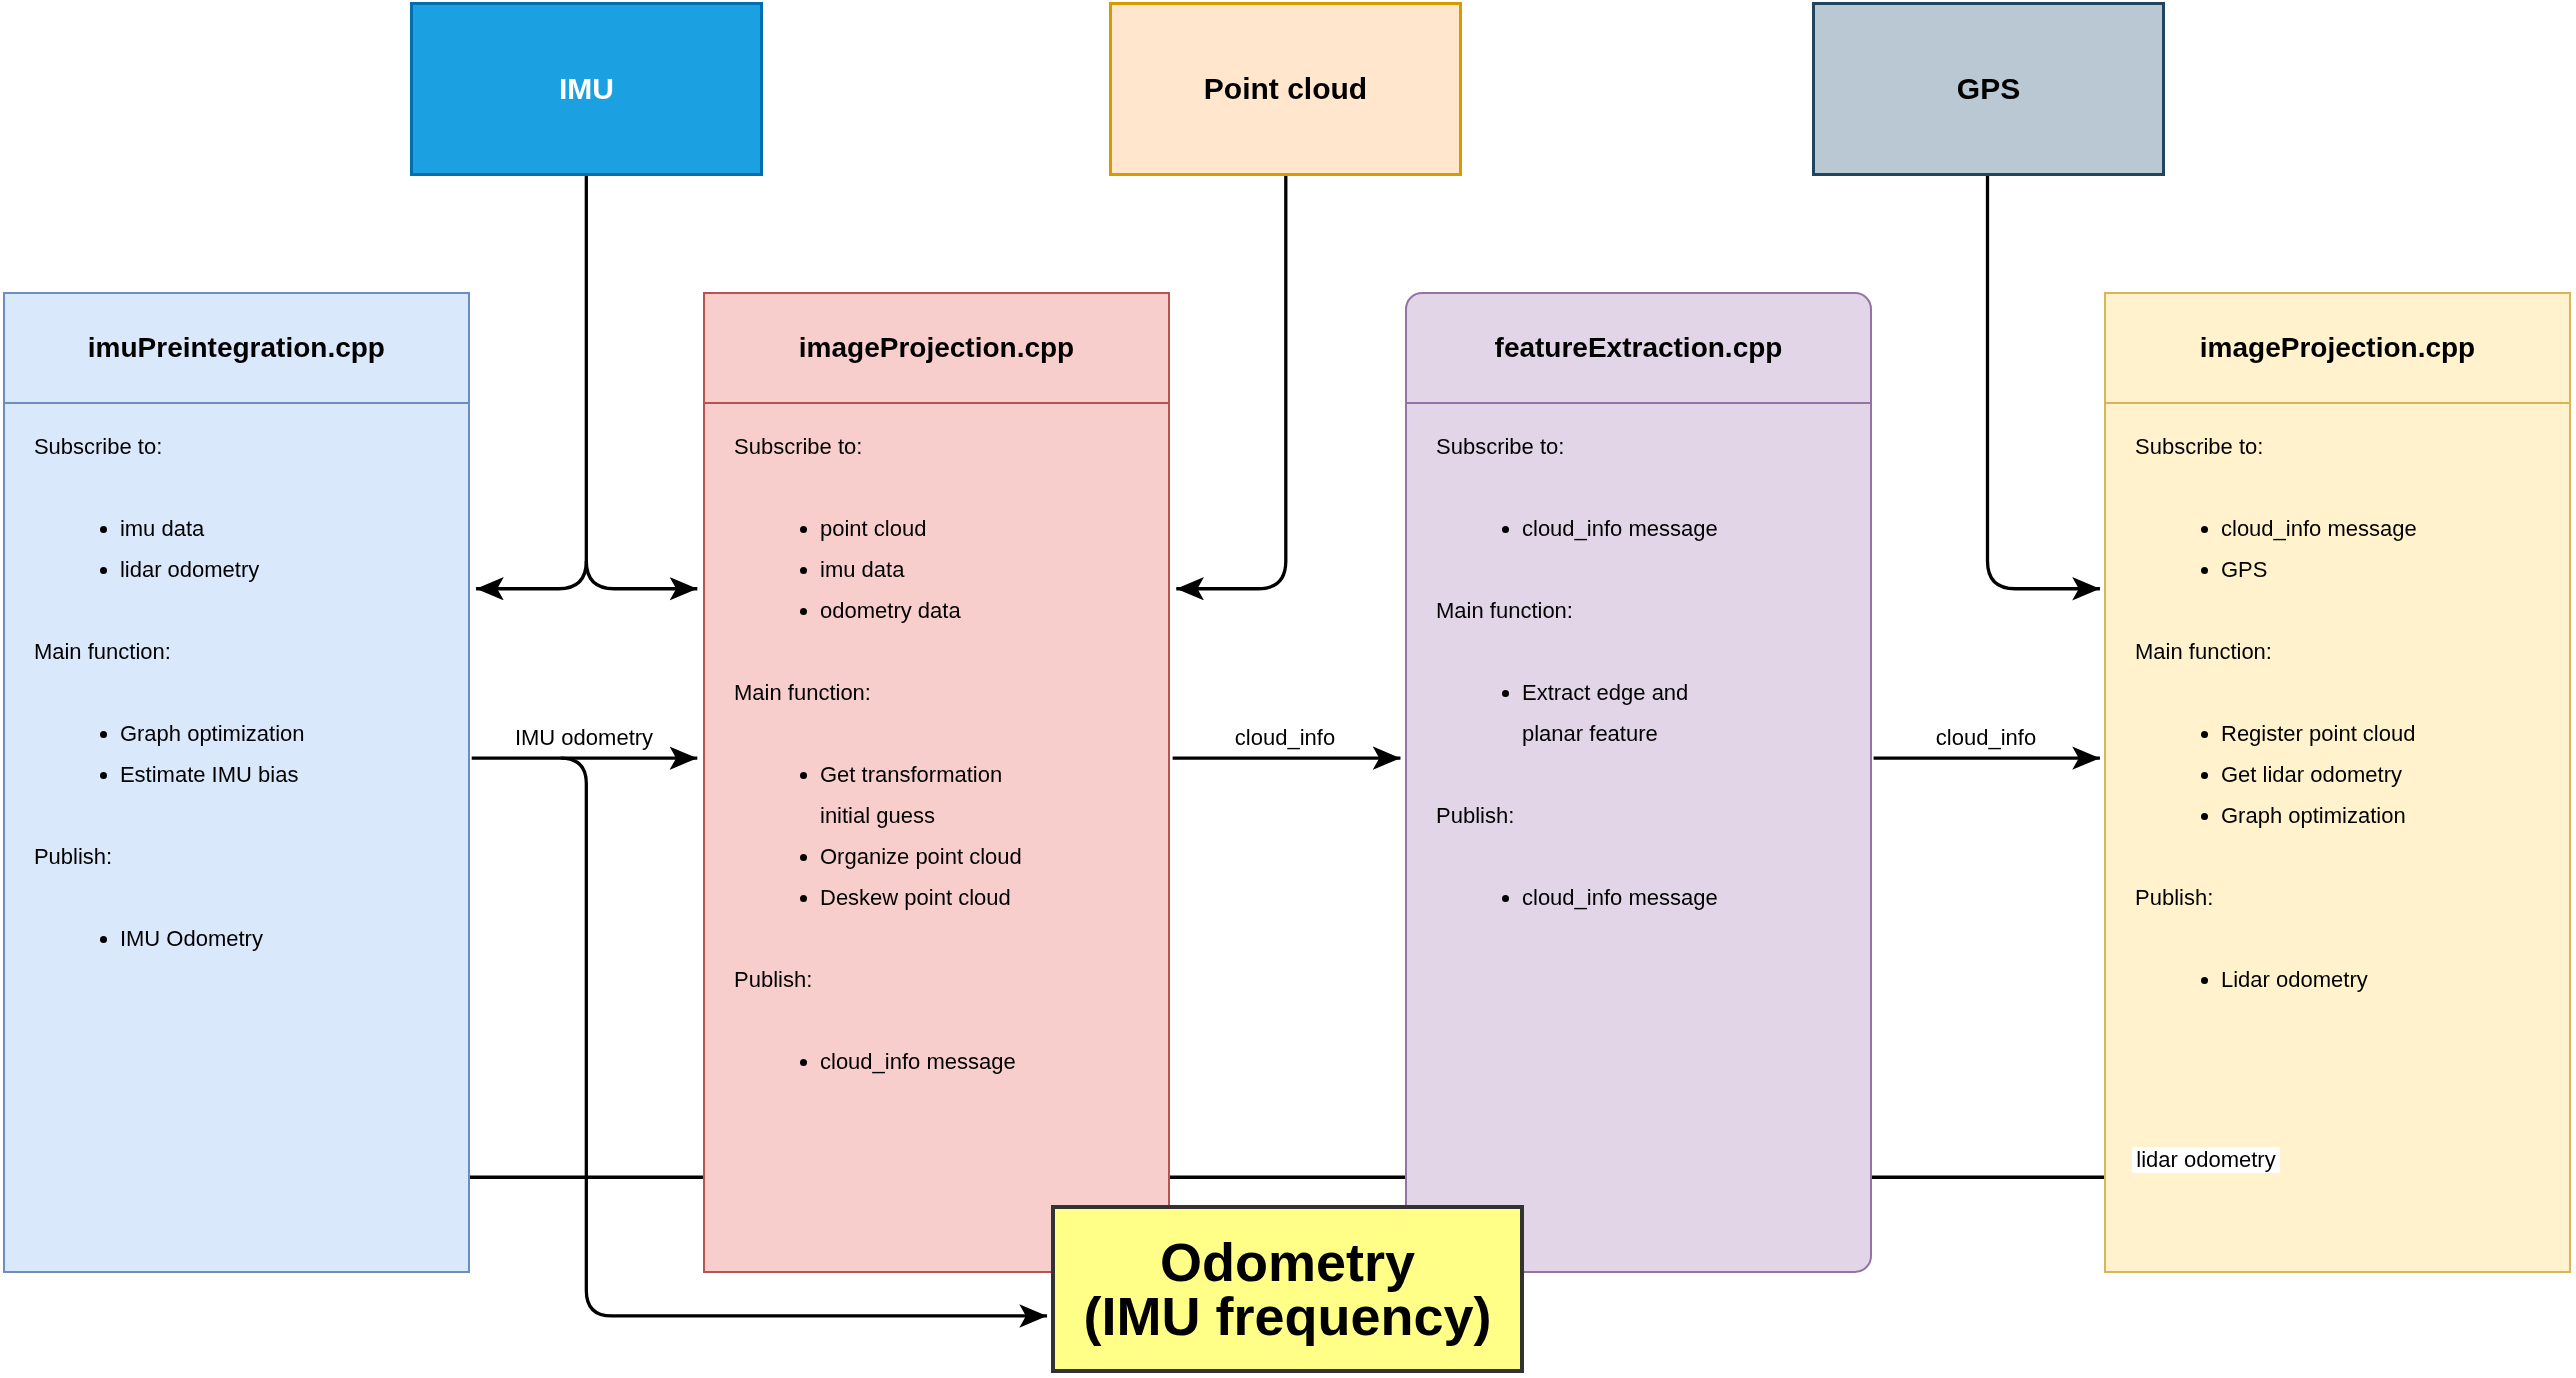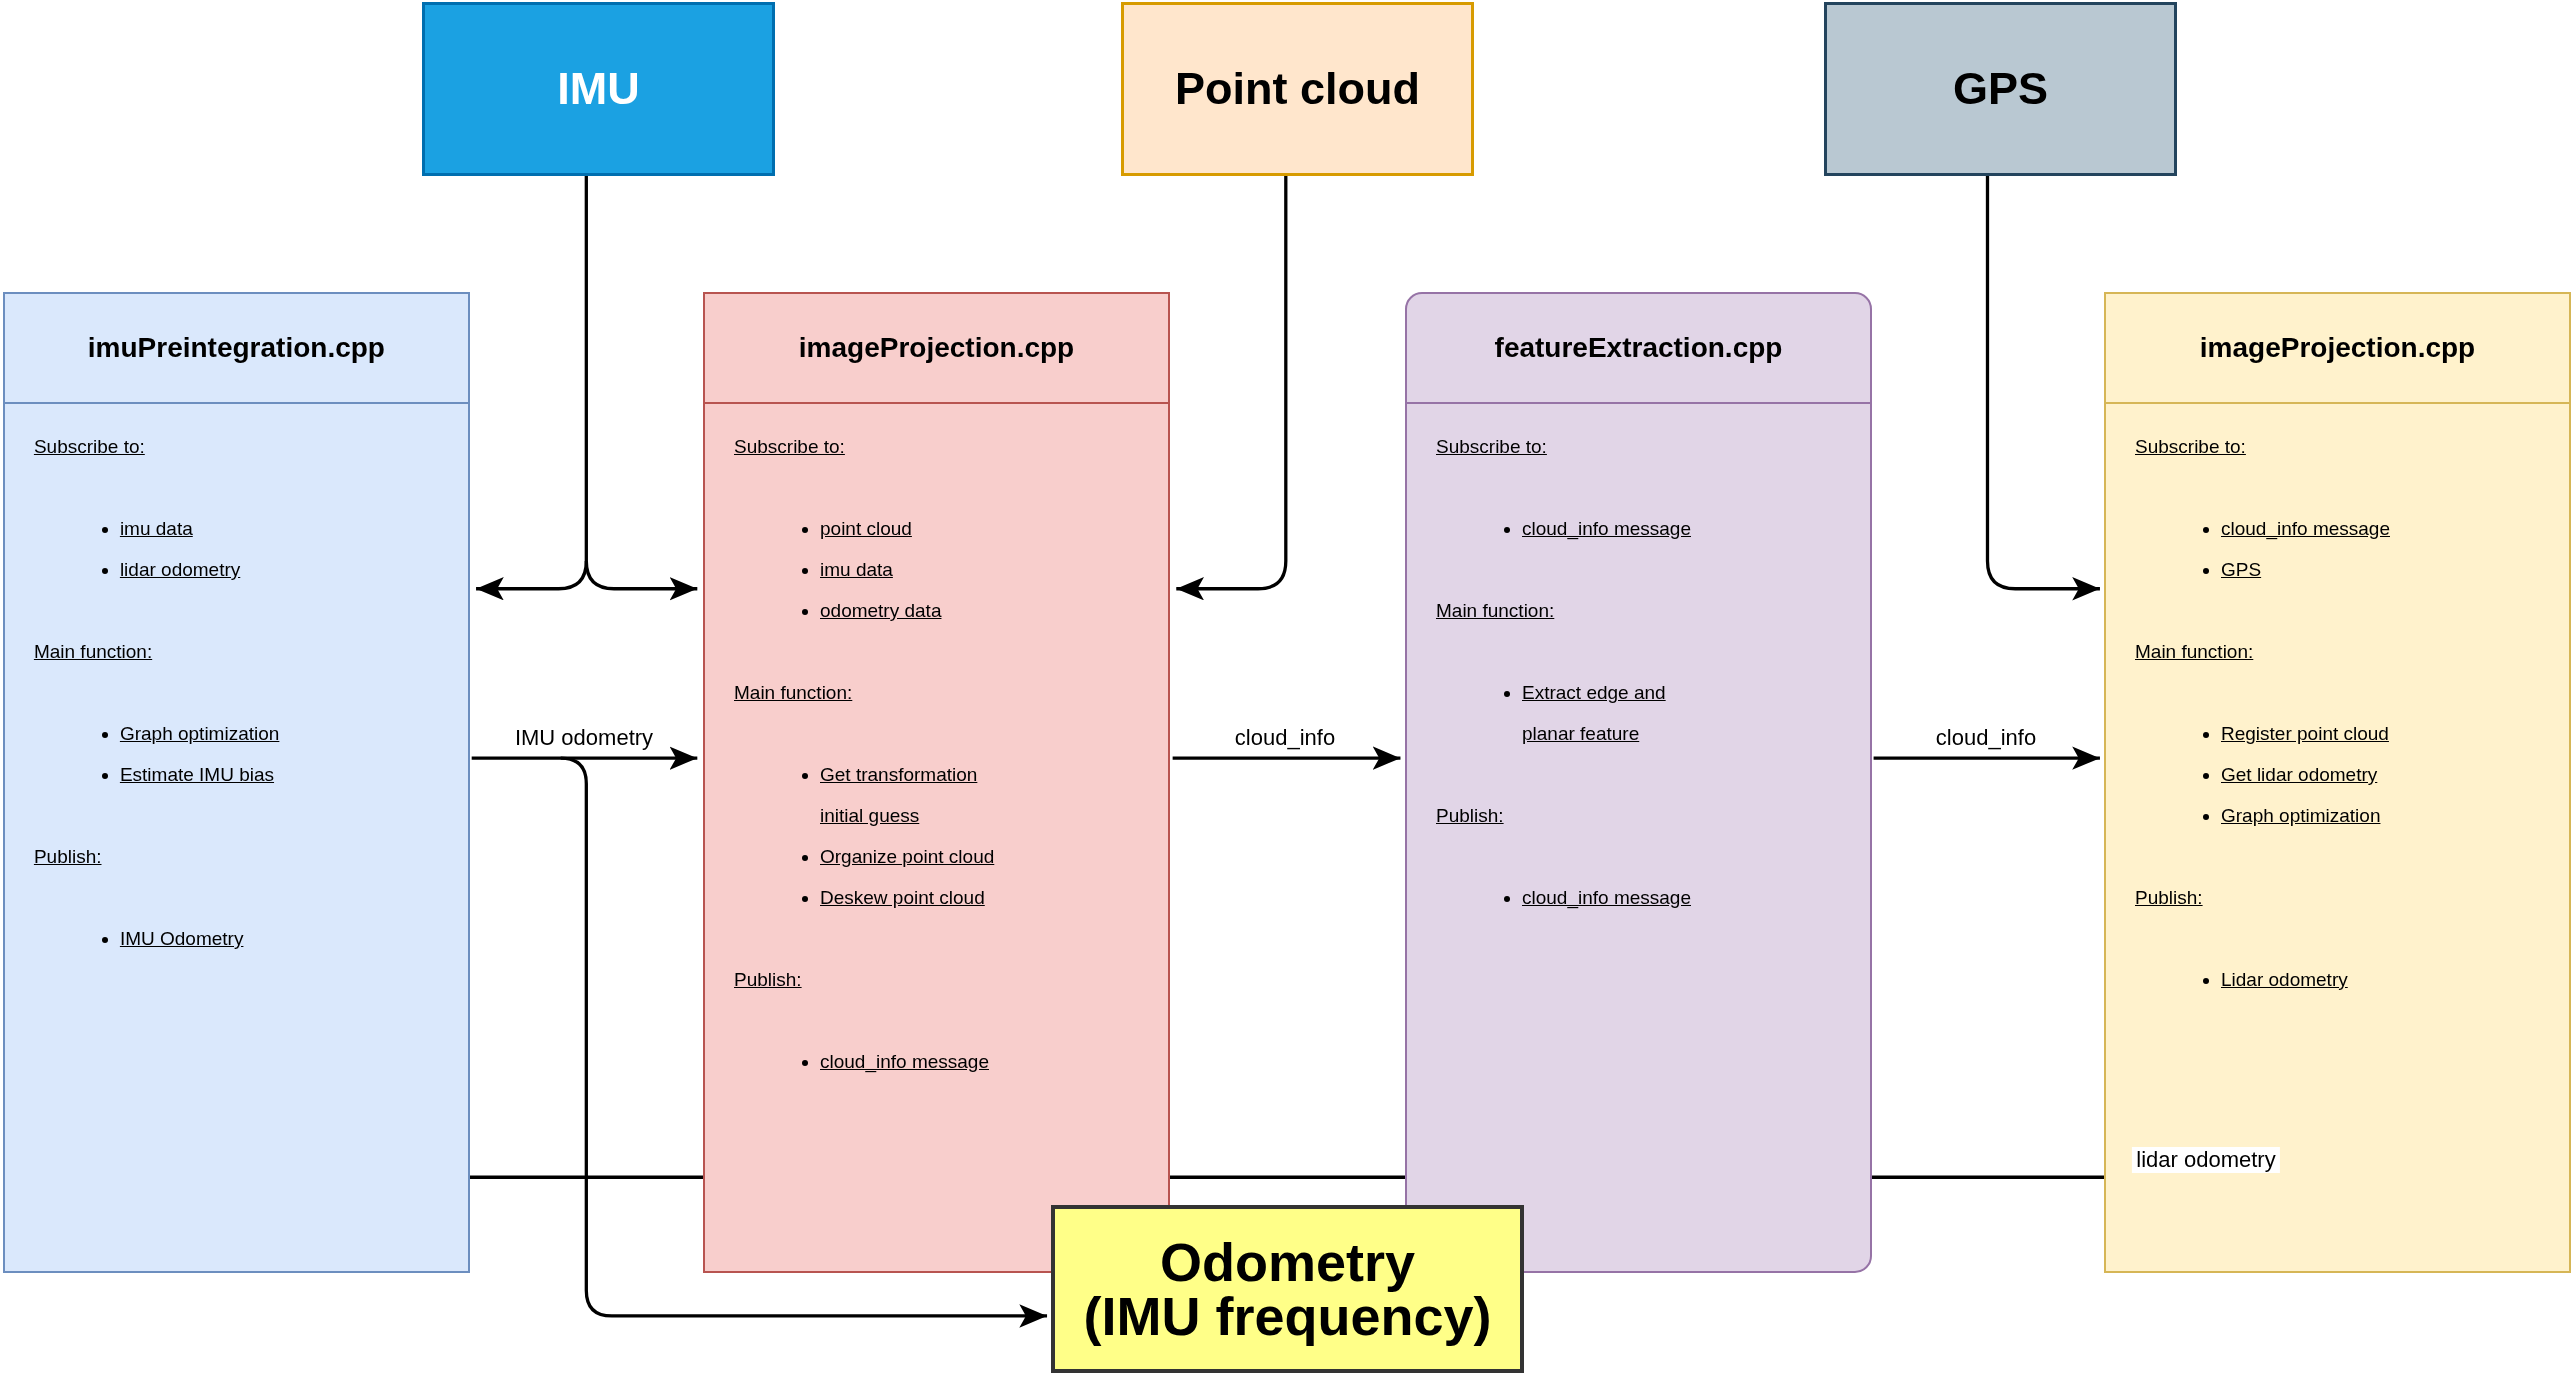--- a/index.html
+++ b/index.html
@@ -8,23 +8,22 @@
     width:2576px;height:1379px;
     background:#ffffff;
     font-family:"Liberation Sans", sans-serif;
     color:#000;
     overflow:hidden;
   }
   
   .src-box{
     position:absolute;top:1.5px;height:174px;width:353px;
     display:flex;align-items:center;justify-content:center;
-    font-size:45px;font-weight:bold;
+    font-size:30px;font-weight:bold;
     box-sizing:border-box;
-    margin-left:12px;
   }
   .src-imu{left:410px;background:#1BA1E2;border:3.7px solid #006EAF;color:#ffffff;}
   .src-pc {left:1109px;background:#FFE6CC;border:3.7px solid #D79B00;color:#000;}
   .src-gps{left:1812px;background:#B9C8D2;border:3.7px solid #23445D;color:#000;}
   
   .module{
     position:absolute;top:292px;width:467px;height:981px;
     box-sizing:border-box;border:2.9px solid;
   }
   .m0{left:2.9px;background:#DAE8FC;border-color:#6C8EBF;}
@@ -32,21 +31,21 @@
   .m2{left:1405px;background:#E1D5E7;border-color:#9673A6;border-radius:17px;}
   .m3{left:2104px;background:#FFF2CC;border-color:#D6B656;}
   .module .hdr{
     height:110px;display:flex;align-items:center;justify-content:center;
     font-size:28px;font-weight:bold;
     border-bottom:2.9px solid;border-color:inherit;
     box-sizing:border-box;
   }
   .module .body{
     padding:22px 17.5px 0 29px;
-    font-size:19px;line-height:41px;text-decoration:underline;
+    font-size:22px;line-height:41px;
   }
   .module .body p{margin:41px 0 0 0;}
   .module .body p:first-child{margin-top:0;}
   .module .body ul{margin:41px 0 0 0;padding-left:86px;}
   .module .body li{white-space:pre-line;}
   
   .out-box{
     position:absolute;left:1051px;top:1205px;width:473px;height:168px;
     background:#FFFF88;border:4.4px solid #333333;box-sizing:border-box;
     display:flex;align-items:center;justify-content:center;text-align:center;

